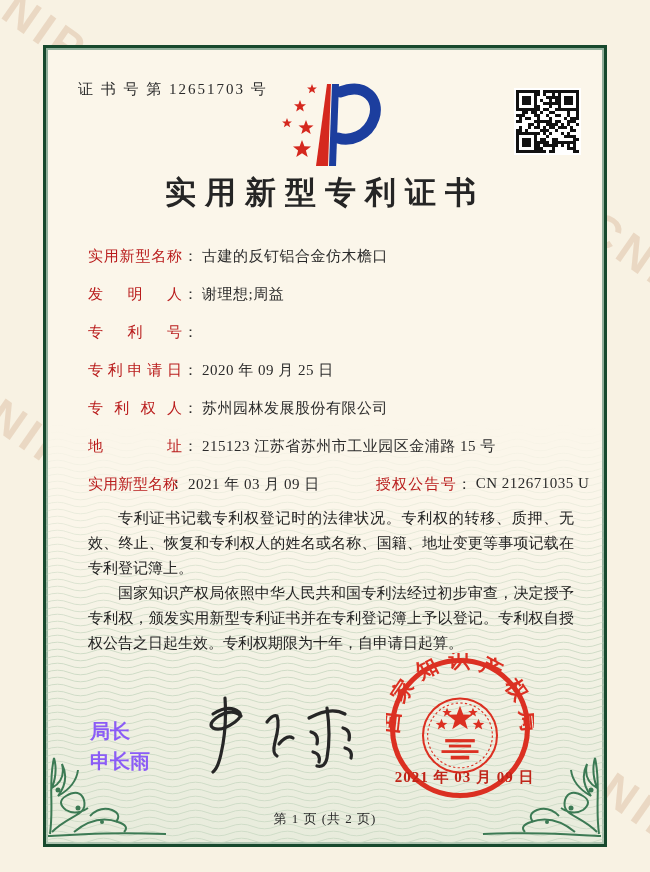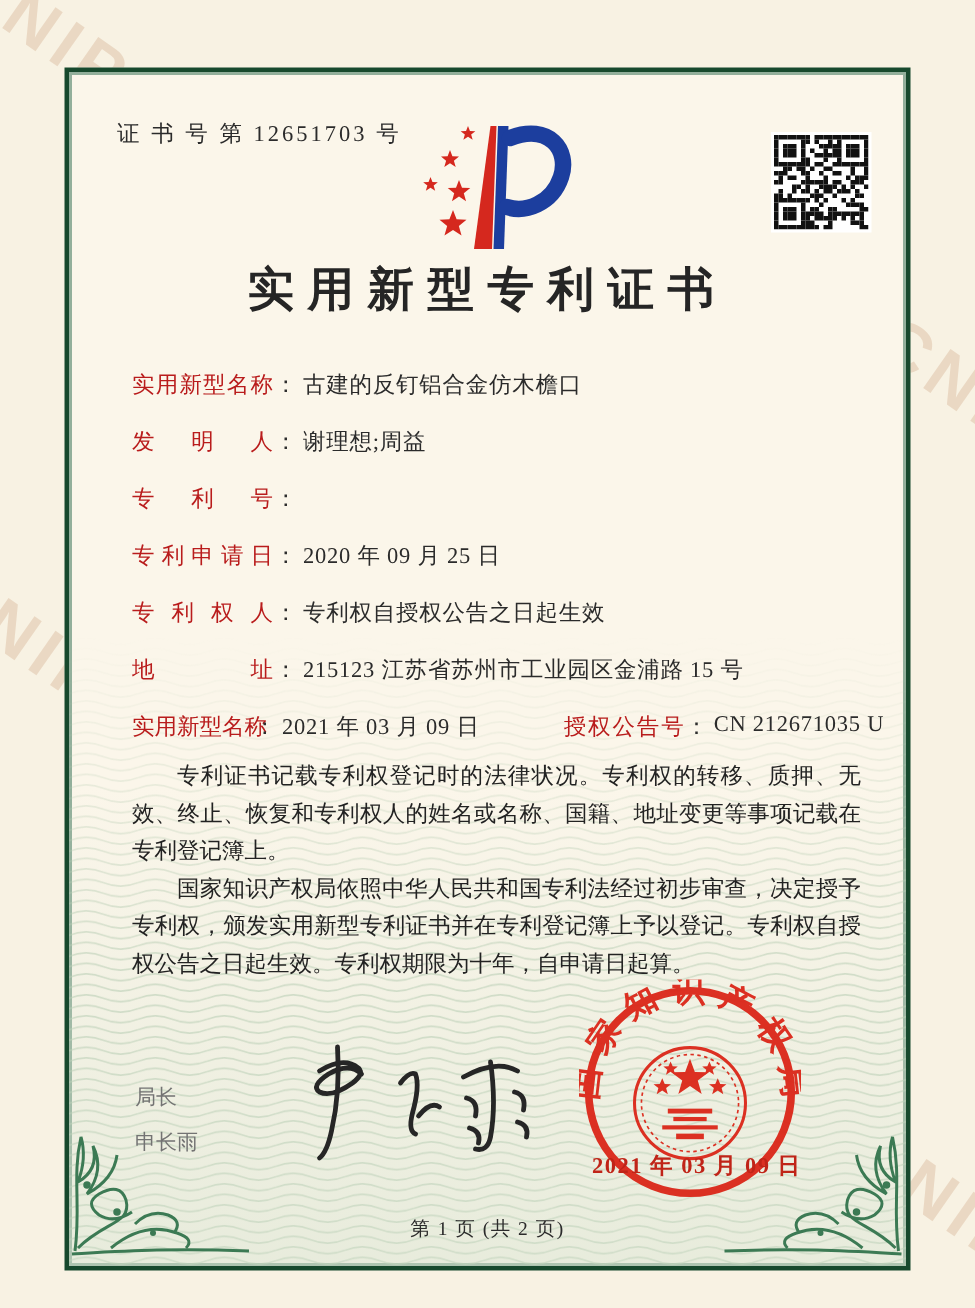--- a/index.html
+++ b/index.html
@@ -73,21 +73,21 @@
   .paras{
     position:absolute;left:88px;top:506px;width:486px;z-index:3;
     font-size:15px;line-height:25px;text-align:justify;color:#222;
   }
   .paras p{margin:0;text-indent:2em;}
 
   
   .signer{
     position:absolute;left:90px;top:716px;z-index:3;
     font-family:"Liberation Sans","DejaVu Sans",sans-serif;
-    font-size:14px;font-weight:normal;color:#737373;line-height:30px;
+    font-size:20px;font-weight:bold;color:#8b5cf6;line-height:30px;
   }
   .sig-svg{position:absolute;left:185px;top:692px;z-index:3;}
 
   
   .seal{position:absolute;left:386px;top:653px;z-index:4;opacity:.94;}
   .seal-date{
     position:absolute;left:392px;top:768px;width:145px;text-align:center;z-index:5;
     color:#c02418;font-size:15px;font-weight:bold;letter-spacing:1px;white-space:nowrap;
   }
 
@@ -408,21 +408,21 @@
       <span class="fcolon">：</span>
   </div>
   <div class="frow">
     <span class="flabel">专利申请日</span>
       <span class="fcolon">：</span>
       <span class="fvalue">2020 年 09 月 25 日</span>
   </div>
   <div class="frow">
     <span class="flabel">专利权人</span>
       <span class="fcolon">：</span>
-      <span class="fvalue">专利权自授权公告之日起生效</span>
+      <span class="fvalue">苏州园林发展股份有限公司</span>
   </div>
   <div class="frow">
     <span class="flabel">地址</span>
       <span class="fcolon">：</span>
       <span class="fvalue">215123 江苏省苏州市工业园区金浦路 15 号</span>
   </div>
   <div class="frow">
     <span class="flabel" style="width:80px">实用新型名称</span>
       <span class="fcolon">：</span>
       <span class="fvalue">2021 年 03 月 09 日</span>

